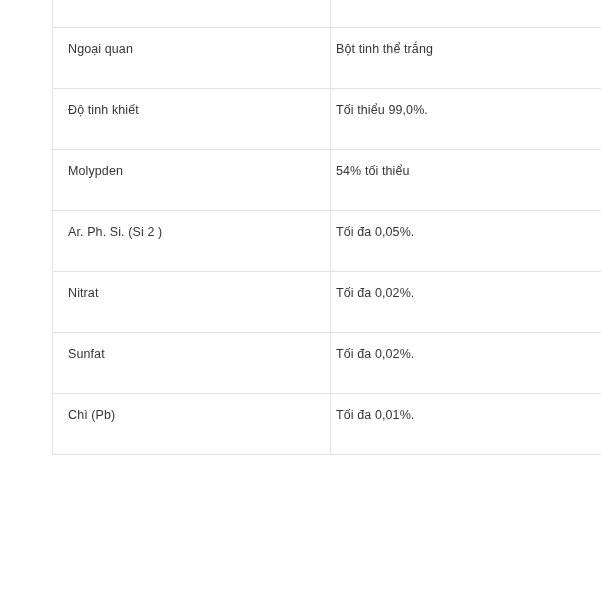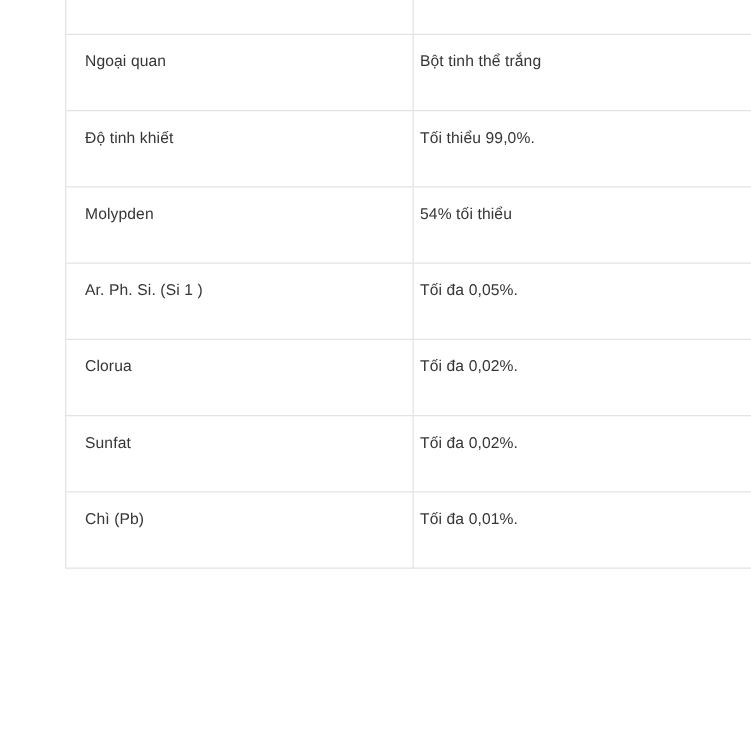--- a/index.html
+++ b/index.html
@@ -86,25 +86,25 @@
           </tr>
           <tr>
             <td class="name-cell">Độ tinh khiết</td>
             <td class="value-cell">Tối thiểu 99,0%.</td>
           </tr>
           <tr>
             <td class="name-cell">Molypden</td>
             <td class="value-cell">54% tối thiểu</td>
           </tr>
           <tr>
-            <td class="name-cell">Ar. Ph. Si. (Si 1 )</td>
+            <td class="name-cell">Ar. Ph. Si. (Si 2 )</td>
             <td class="value-cell">Tối đa 0,05%.</td>
           </tr>
           <tr>
-            <td class="name-cell">Clorua</td>
+            <td class="name-cell">Nitrat</td>
             <td class="value-cell">Tối đa 0,02%.</td>
           </tr>
           <tr>
             <td class="name-cell">Sunfat</td>
             <td class="value-cell">Tối đa 0,02%.</td>
           </tr>
           <tr>
             <td class="name-cell">Chì (Pb)</td>
             <td class="value-cell">Tối đa 0,01%.</td>
           </tr>

